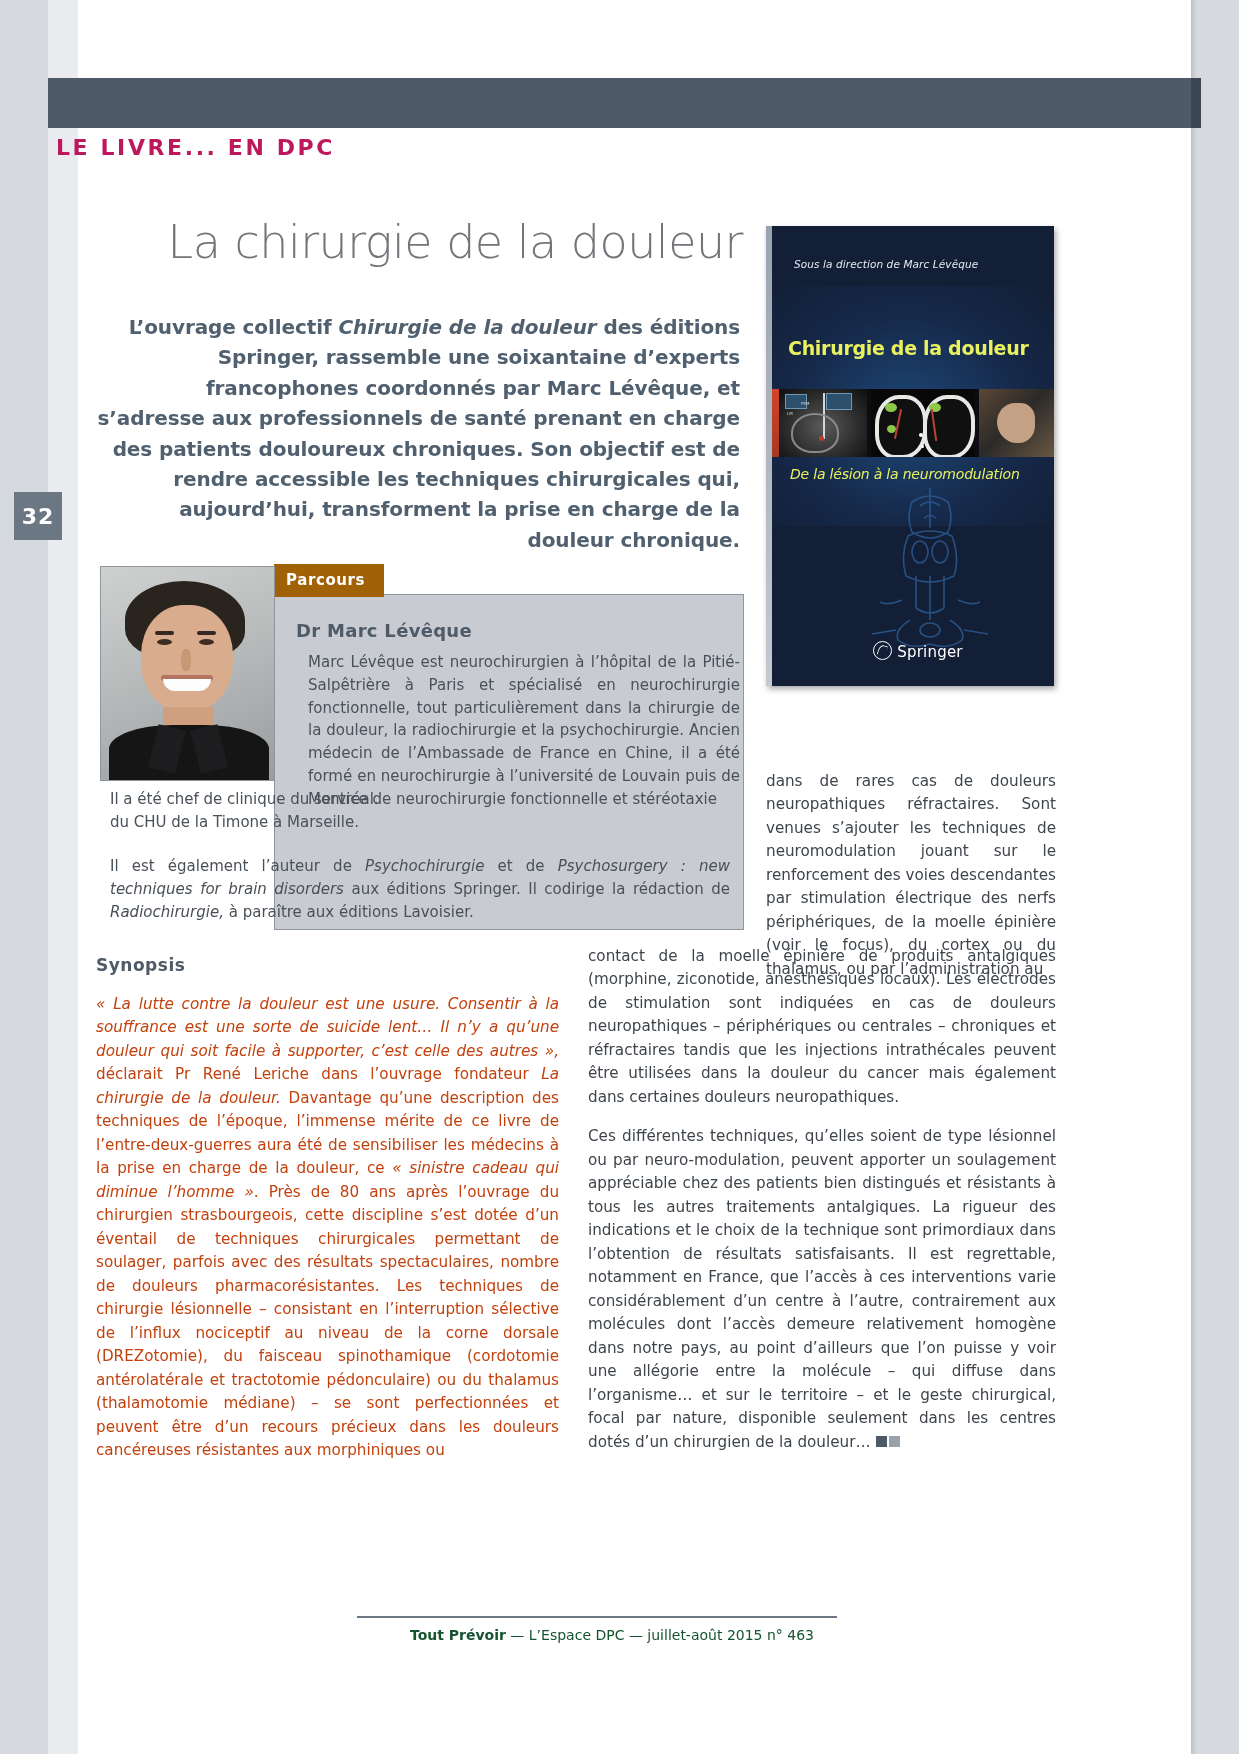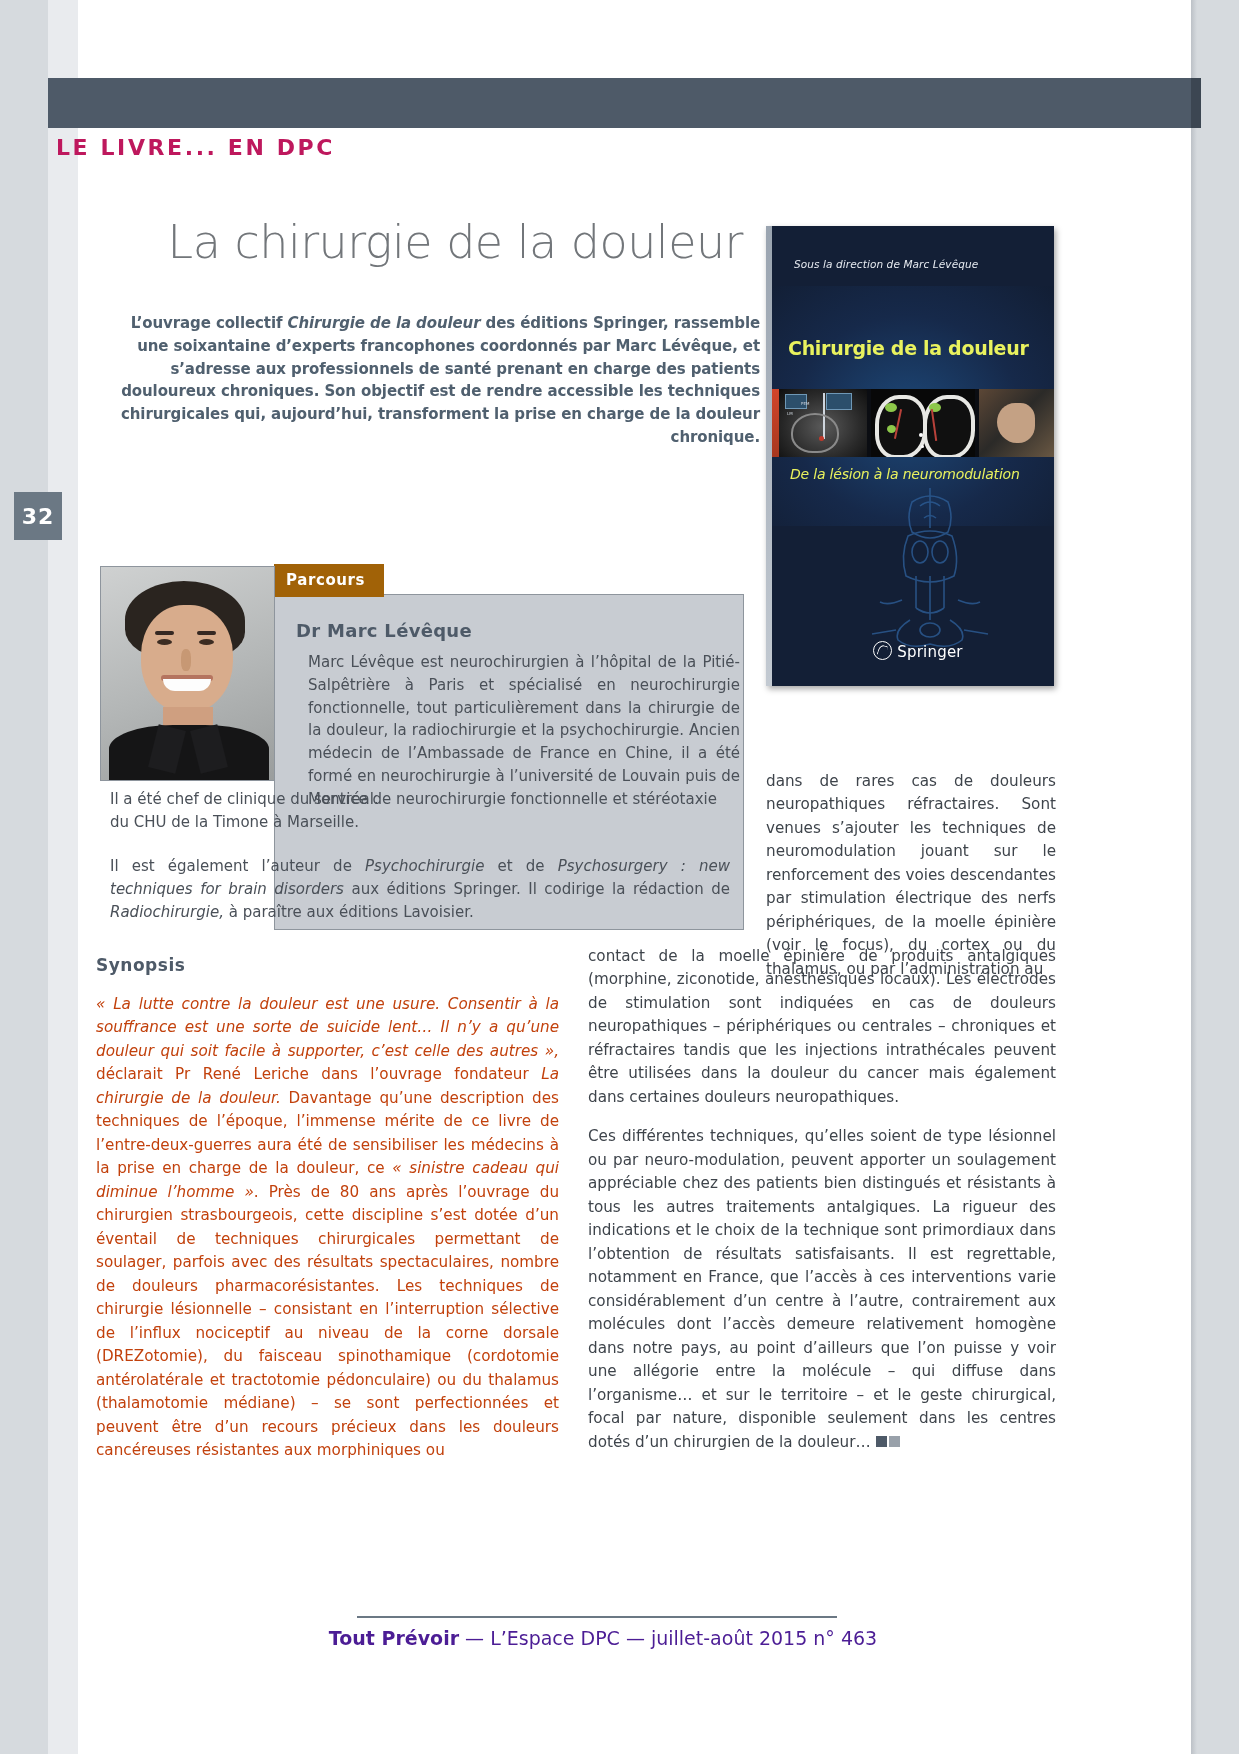--- a/index.html
+++ b/index.html
@@ -50,23 +50,23 @@
   
   .art-title{
     position:absolute;left:103px;top:218px;width:640px;
     text-align:right;
     font-family:"DejaVu Sans", sans-serif;
     font-size:46px;font-weight:300;color:#72767a;
     letter-spacing:-0.5px;line-height:1.05;
   }
   
   .lead{
-    position:absolute;left:112px;top:312px;width:648px;
+    position:absolute;left:92px;top:312px;width:648px;
     text-align:right;
-    font-size:15px;font-weight:bold;color:#50606f;
+    font-size:20px;font-weight:bold;color:#50606f;
     line-height:1.52;letter-spacing:-0.1px;
   }
   .lead i{font-style:italic;}
   
   .cover{
     position:absolute;left:766px;top:226px;width:288px;height:460px;
     background:#131f36;
     box-shadow:2px 3px 6px rgba(0,0,0,.35);
     overflow:hidden;
   }
@@ -220,22 +220,22 @@
   .endmark{
     display:inline-block;vertical-align:middle;margin-left:5px;
   }
   .endmark .sq1{display:inline-block;width:11px;height:11px;background:#4e5a68;}
   .endmark .sq2{display:inline-block;width:11px;height:11px;background:#99a1aa;margin-left:2px;}
   
   .footer-rule{
     position:absolute;left:357px;top:1616px;width:480px;height:2px;background:#6b7884;
   }
   .footer{
-    position:absolute;left:243px;top:1627px;width:720px;text-align:center;
-    font-size:19px;color:#4c1d95;
+    position:absolute;left:252px;top:1627px;width:720px;text-align:center;
+    font-size:14px;color:#14532d;
   }
   .footer b{font-weight:bold;}
 </style>
 </head>
 <body>
 
 <div class="page"></div>
 <div class="page-left-gutter"></div>
 <div class="sheet-shadow"></div>
 

